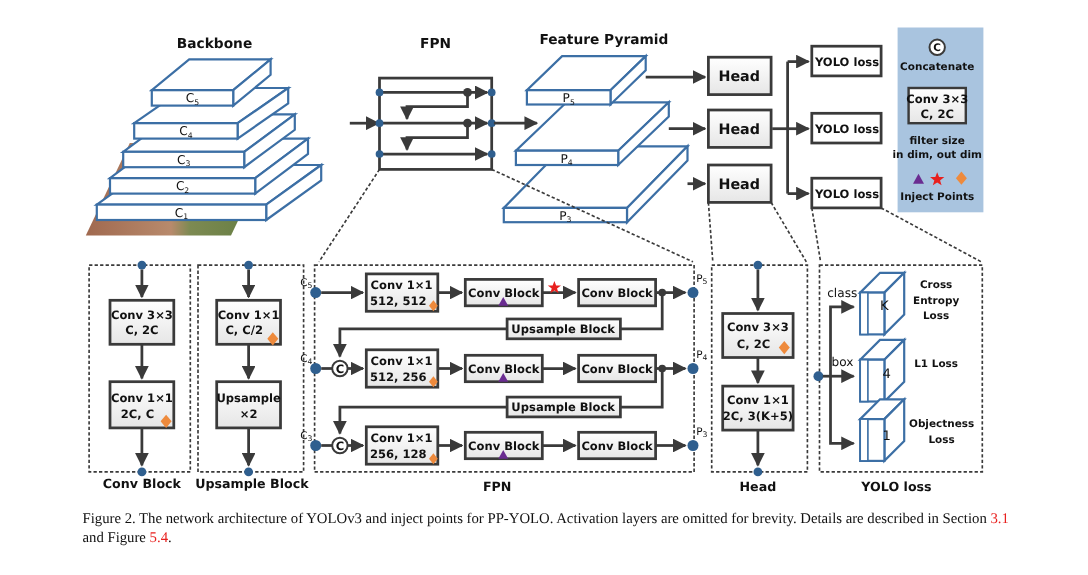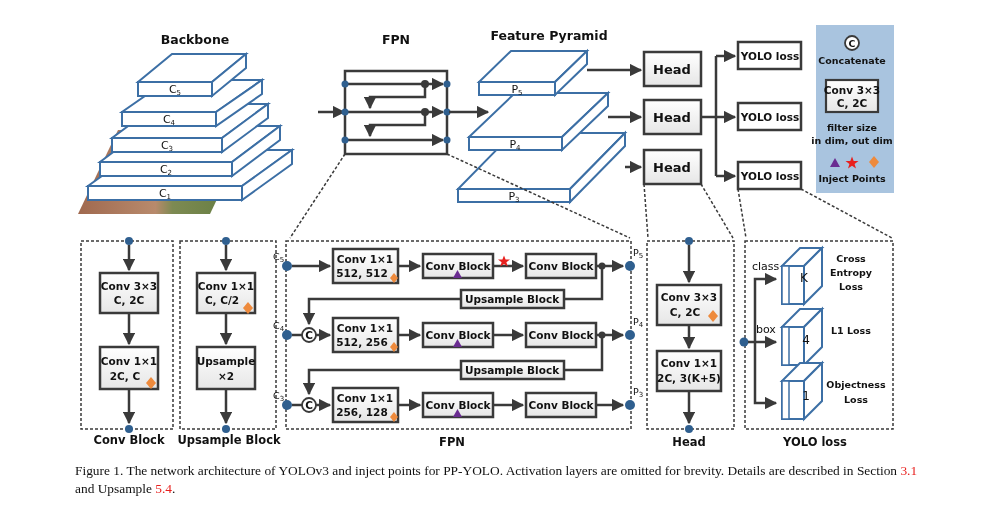--- a/index.html
+++ b/index.html
@@ -380,13 +380,13 @@
     <text class="t-leg" x="851" y="276" text-anchor="middle">Entropy</text>
     <text class="t-leg" x="851" y="290" text-anchor="middle">Loss</text>
     <text class="t-leg" x="851" y="334" text-anchor="middle">L1 Loss</text>
     <text class="t-leg" x="856" y="388" text-anchor="middle">Objectness</text>
     <text class="t-leg" x="856" y="403" text-anchor="middle">Loss</text>
 
     <text class="t-title" x="815" y="446" text-anchor="middle" style="font-size:11.5px">YOLO loss</text>
   </g>
 </svg>
 
-<div class="caption"><span>Figure 1. The network architecture of YOLOv3 and inject points for PP-YOLO. Activation layers are omitted for brevity.  Details are described in Section </span><span class="ref">3.1</span><span> and Upsample </span><span class="ref">5.4</span><span>.</span></div>
+<div class="caption"><span>Figure 2. The network architecture of YOLOv3 and inject points for PP-YOLO. Activation layers are omitted for brevity.  Details are described in Section </span><span class="ref">3.1</span><span> and Figure </span><span class="ref">5.4</span><span>.</span></div>
 
 </body></html>

